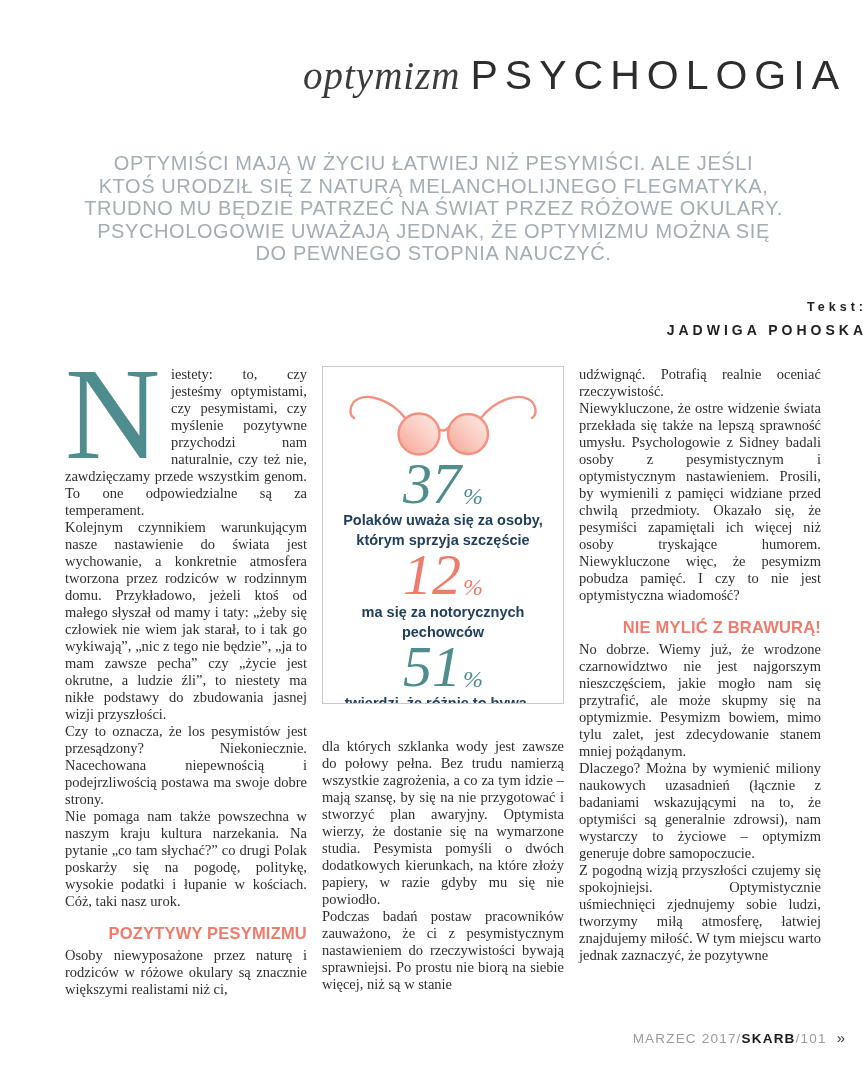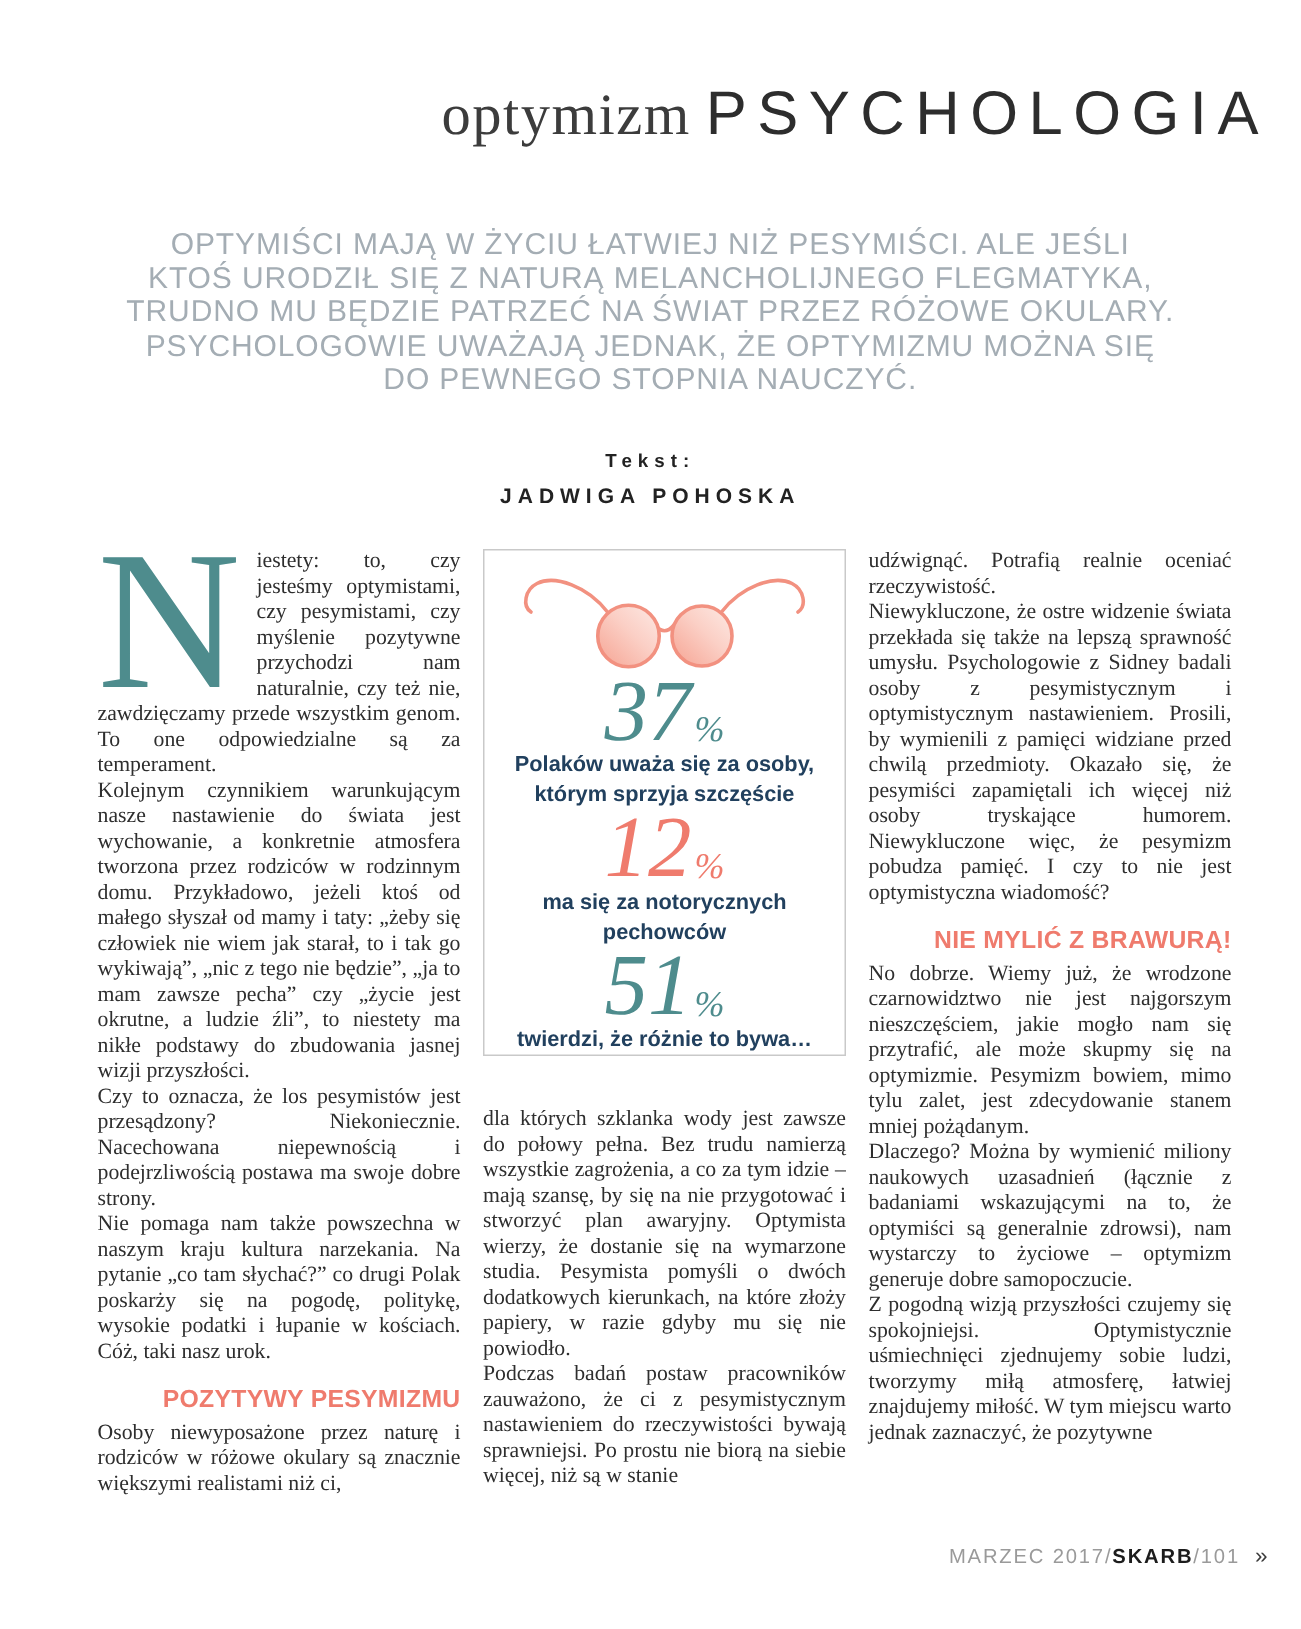--- a/index.html
+++ b/index.html
@@ -11,20 +11,21 @@
     font-family:"Liberation Serif", serif;
     color:#2e2e2e;
   }
   
   .masthead{
     position:absolute;top:52px;right:21px;
     white-space:nowrap;
   }
   .masthead .kicker{
     font-family:"Liberation Serif", serif;
+    font-style:italic;
     font-size:39px;color:#3c3c3c;
     letter-spacing:1px;
     margin-right:10px;
   }
   .masthead .title{
     font-family:"Liberation Sans", sans-serif;
     font-weight:400;
     font-size:41px;color:#2d2d2d;
     letter-spacing:7px;
   }
@@ -35,21 +36,21 @@
     text-align:center;
     font-family:"Liberation Sans", sans-serif;
     font-size:20px;line-height:22.5px;
     letter-spacing:0.6px;
     color:#a4adb4;
     text-transform:uppercase;
   }
   
   .byline{
     position:absolute;top:300px;left:0;right:0;
-    text-align:center;
+    text-align:right;
     font-family:"Liberation Sans", sans-serif;
     color:#222;
   }
   .byline .tekst{
     font-size:12.5px;font-weight:bold;letter-spacing:4px;
     margin-bottom:8px;
   }
   .byline .author{
     font-size:14px;font-weight:bold;letter-spacing:4px;
   }
@@ -81,21 +82,21 @@
     color:var(--coral,#ef7668);
     text-align:right;
   }
   
   .infobox{
     box-sizing:border-box;
     width:242px;height:338px;
     border:1px solid #c9c9c9;
     background:#fff;
     text-align:center;
-    padding-top:14px;
+    padding-top:24px;
     overflow:hidden;
     margin-bottom:34px;
   }
   .glasses{display:block;margin:0 auto;}
   .stat{
     font-family:"Liberation Serif", serif;
     font-style:italic;
     line-height:0.92;
     margin-top:0px;
   }

